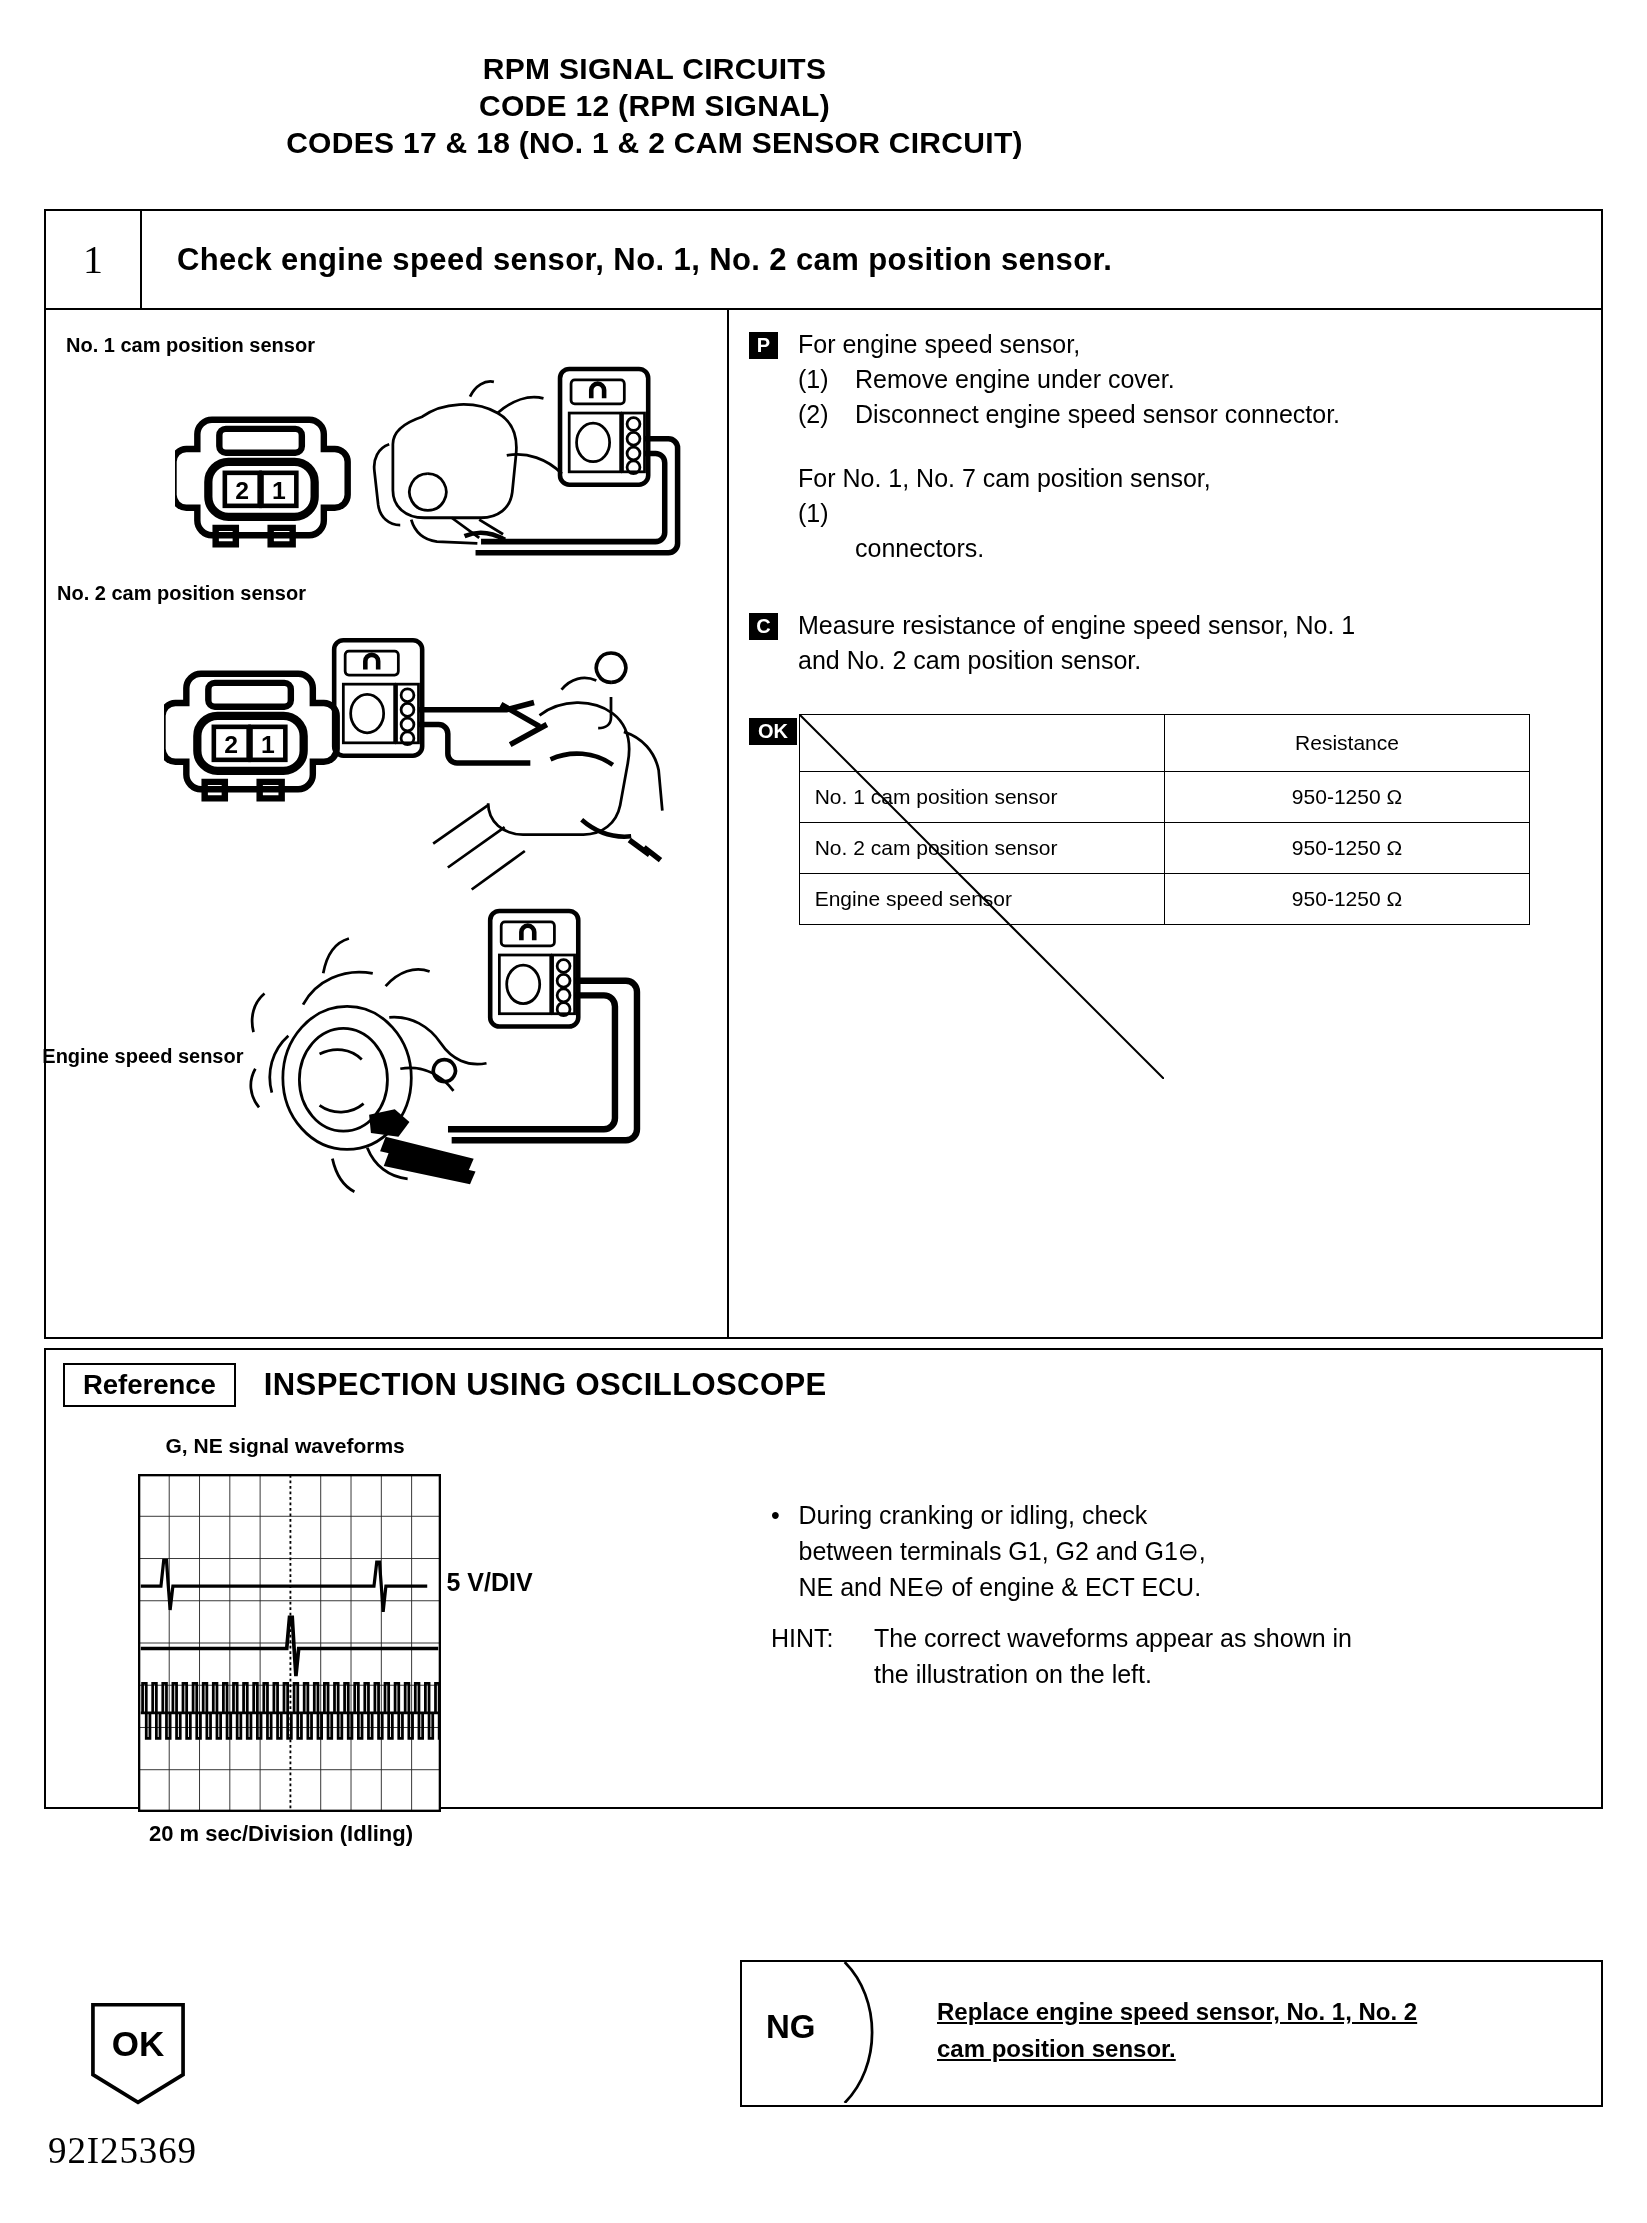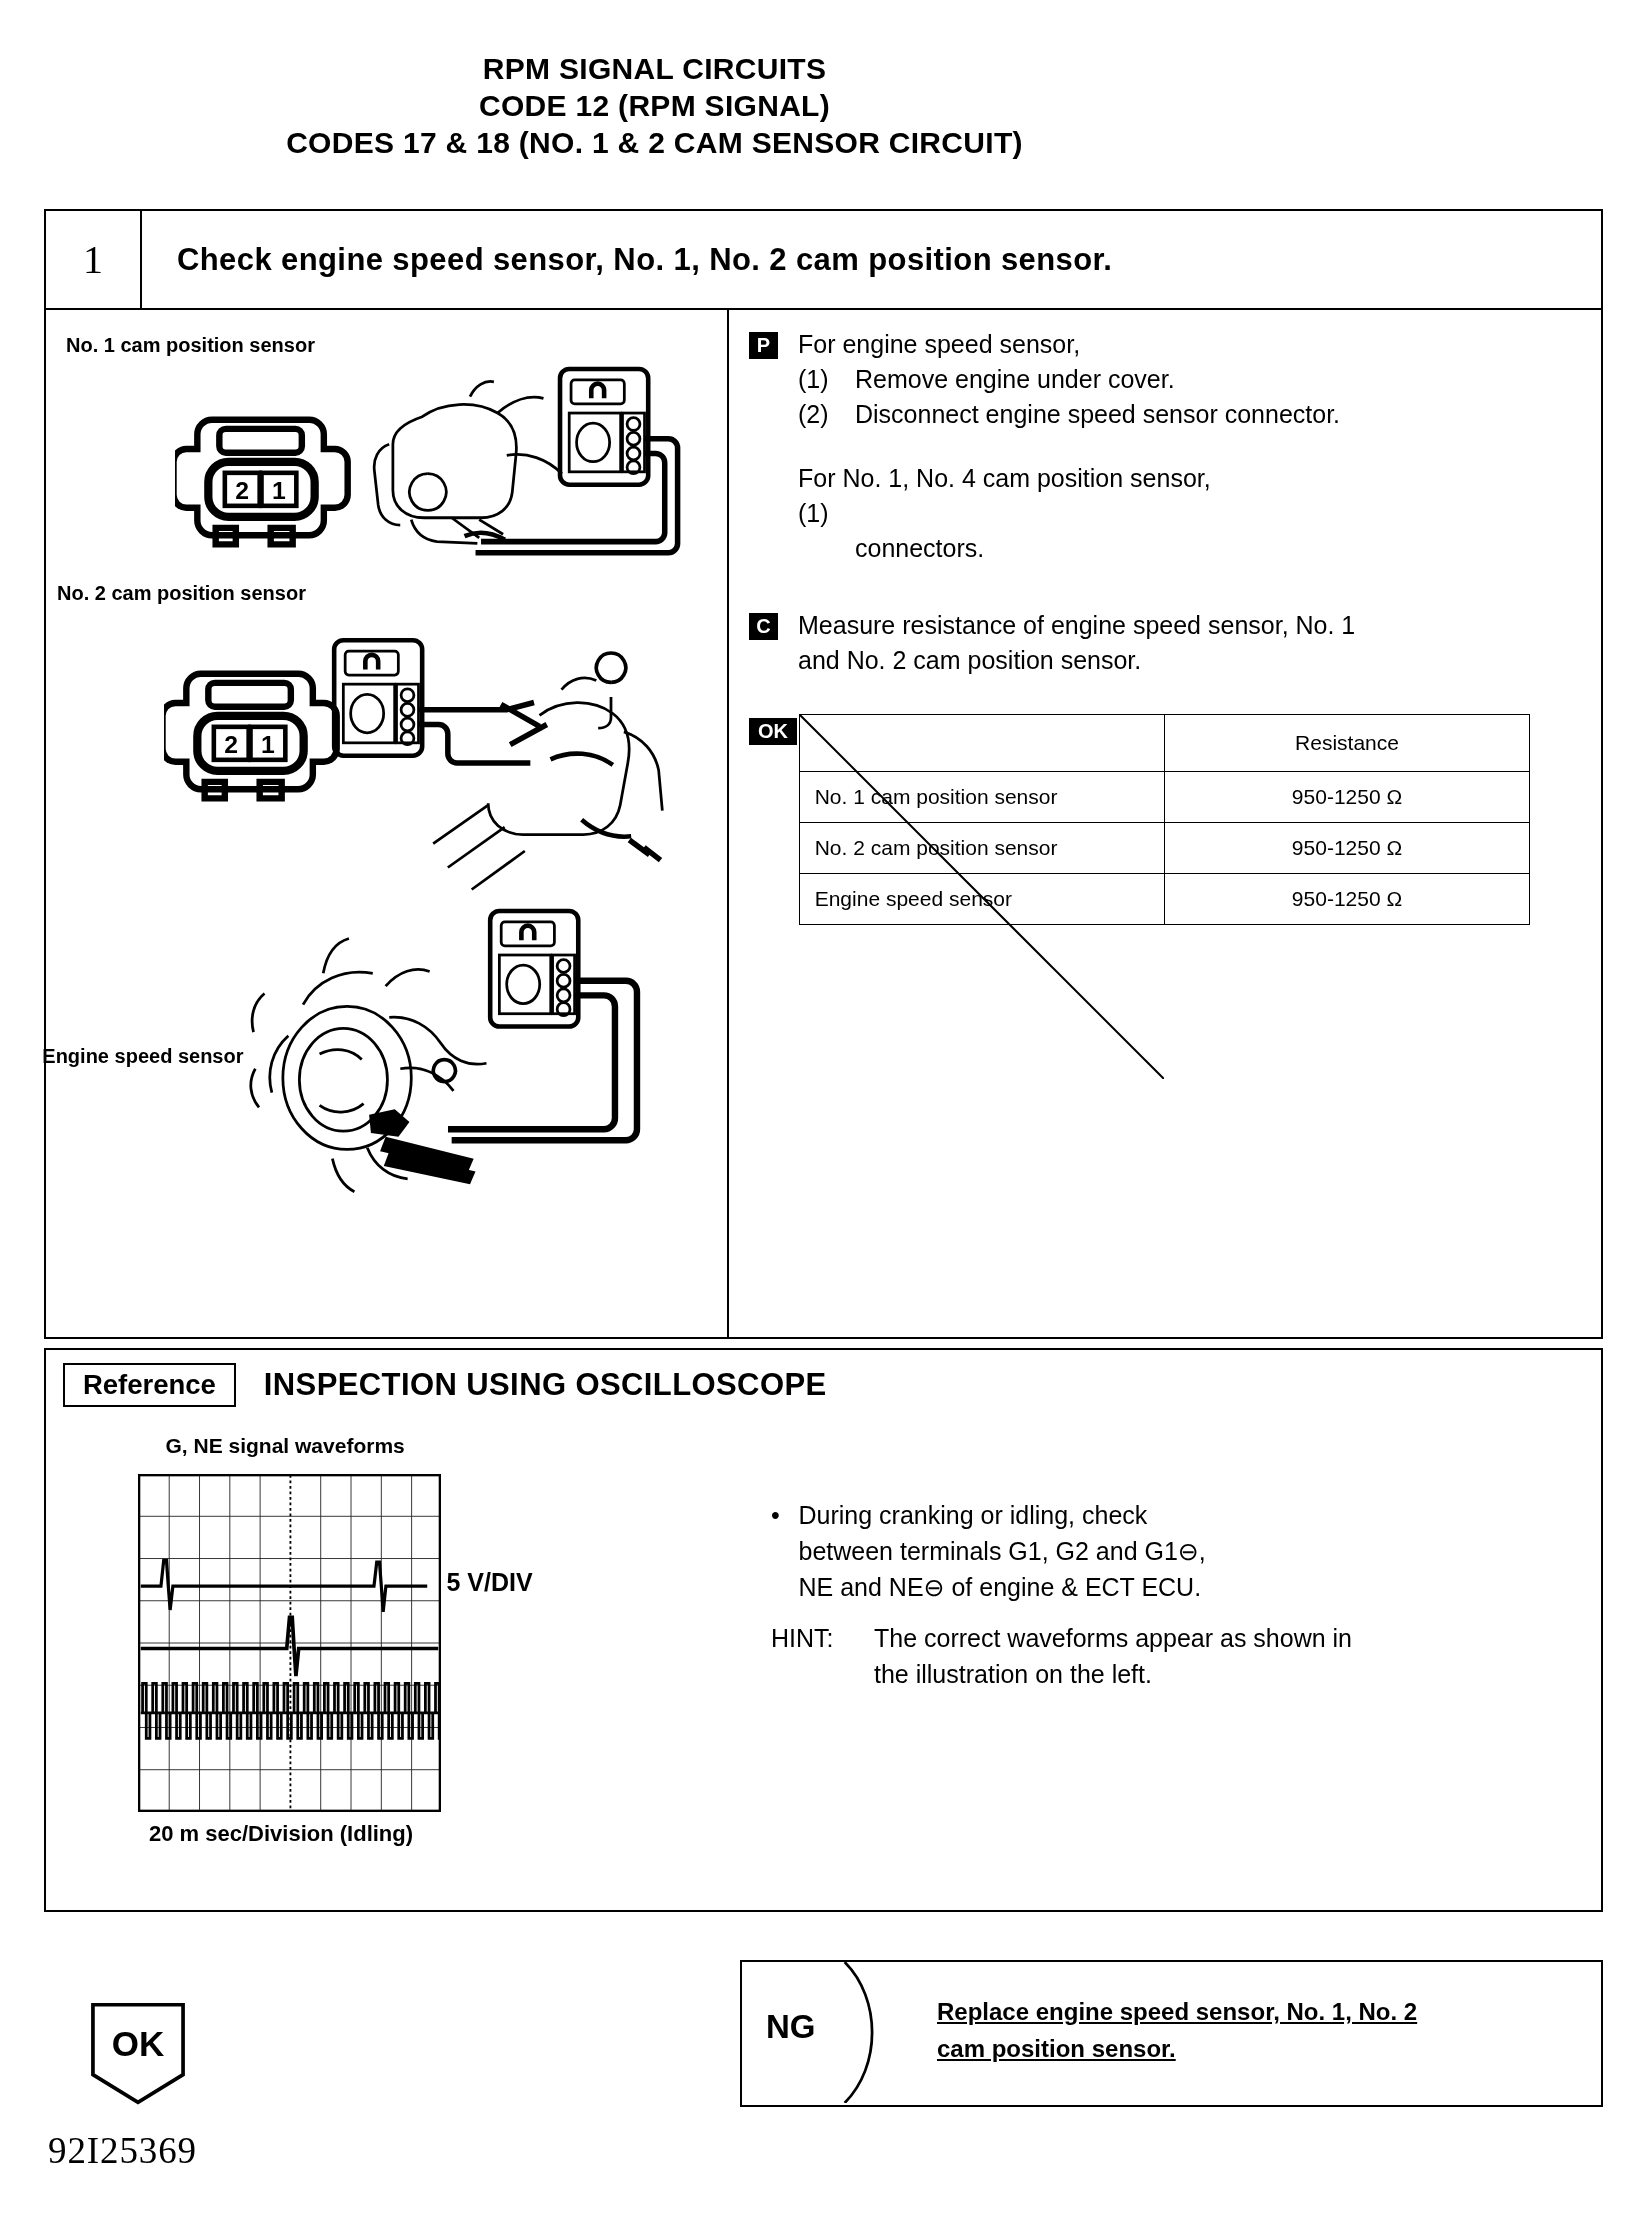--- a/index.html
+++ b/index.html
@@ -138,21 +138,21 @@
     text-align: center;
     font-size: 21px;
   }
   table.res td.val { text-align: center; }
   .diag { position: absolute; inset: 0; }
 
   
   #ref-frame {
     position: absolute;
     left: 44px; top: 1348px;
-    width: 1559px; height: 564px;
+    width: 1559px; height: 461px;
     border: 2.8px solid #000;
   }
   #ref-head {
     position: absolute; left: 0; top: 0; width: 100%; height: 70px;
     display: flex; align-items: center;
   }
   #ref-chip {
     margin-left: 16.5px;
     border: 2.8px solid #000;
     padding: 3.7px 18.4px 5.5px 18.4px;
@@ -390,21 +390,21 @@
           <div>For engine speed sensor,</div>
           <div class="ind">
             <span class="num">(1)</span>
             <span>Remove engine under cover.</span>
           </div>
           <div class="ind">
             <span class="num">(2)</span>
             <span>Disconnect engine speed sensor connector.</span>
           </div>
           <div class="gap"></div>
-          <div>For No. 1, No. 4 cam position sensor,</div>
+          <div>For No. 1, No. 7 cam position sensor,</div>
           <div class="ind">
             <span class="num">(1)</span>
           </div>
           <div class="ind">
             <span class="num"></span>
             <span>connectors.</span>
           </div>
         </div>
       </div>
 

